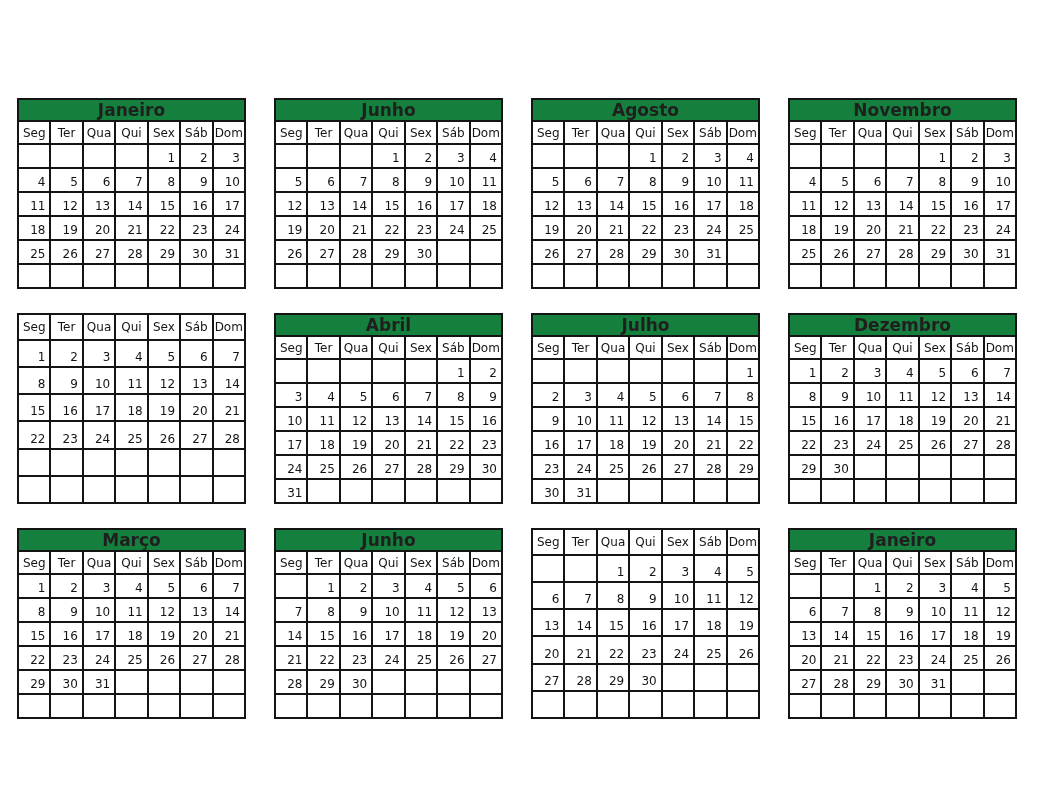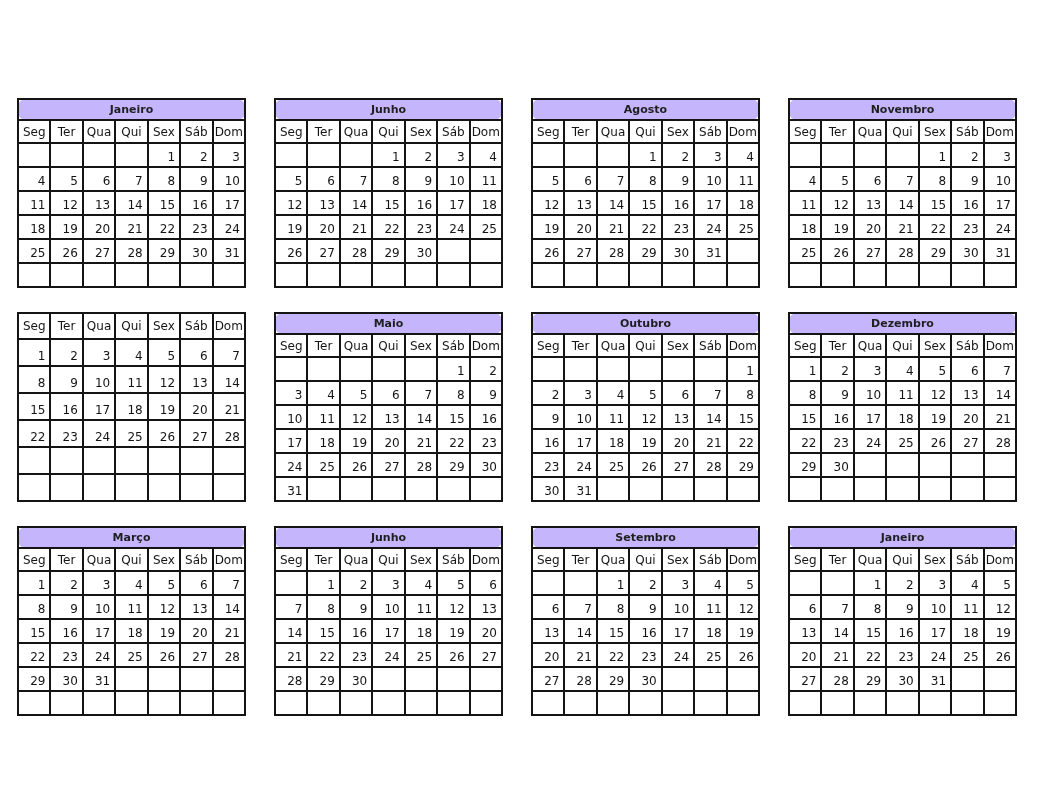--- a/index.html
+++ b/index.html
@@ -29,27 +29,26 @@
     width: 229px;
     background: #ffffff;
   }
   .month th, .month td {
     border: 2px solid #141414;
     padding: 0;
     overflow: hidden;
   }
   th.title {
     height: 19px;
-    background: #c4b5fd;
-    font-size: 11px;
+    background: #15803d;
+    font-size: 17px;
     font-weight: bold;
     color: #1f1f1f;
     text-align: center;
     vertical-align: middle;
-    border-radius: 8px;
   }
   th.dh {
     height: 21px;
     font-size: 12px;
     font-weight: normal;
     text-align: center;
     vertical-align: middle;
     background: #ffffff;
   }
   td.dc {
@@ -414,21 +413,21 @@
           <td class="dc"></td>
           <td class="dc"></td>
           <td class="dc"></td>
         </tr>
       </tbody>
   </table>
 
   <table class="month">
     <tbody>
       <tr>
-        <th class="title" colspan="7">Maio</th>
+        <th class="title" colspan="7">Abril</th>
       </tr>
       <tr class="dh-row">
           <th class="dh">Seg</th>
           <th class="dh">Ter</th>
           <th class="dh">Qua</th>
           <th class="dh">Qui</th>
           <th class="dh">Sex</th>
           <th class="dh">Sáb</th>
           <th class="dh">Dom</th>
         </tr>
@@ -485,21 +484,21 @@
           <td class="dc"></td>
           <td class="dc"></td>
           <td class="dc"></td>
         </tr>
       </tbody>
   </table>
 
   <table class="month">
     <tbody>
       <tr>
-        <th class="title" colspan="7">Outubro</th>
+        <th class="title" colspan="7">Julho</th>
       </tr>
       <tr class="dh-row">
           <th class="dh">Seg</th>
           <th class="dh">Ter</th>
           <th class="dh">Qua</th>
           <th class="dh">Qui</th>
           <th class="dh">Sex</th>
           <th class="dh">Sáb</th>
           <th class="dh">Dom</th>
         </tr>
@@ -768,23 +767,20 @@
           <td class="dc"></td>
           <td class="dc"></td>
           <td class="dc"></td>
           <td class="dc"></td>
         </tr>
       </tbody>
   </table>
 
   <table class="month">
     <tbody>
-      <tr>
-        <th class="title" colspan="7">Setembro</th>
-      </tr>
       <tr class="dh-row">
           <th class="dh">Seg</th>
           <th class="dh">Ter</th>
           <th class="dh">Qua</th>
           <th class="dh">Qui</th>
           <th class="dh">Sex</th>
           <th class="dh">Sáb</th>
           <th class="dh">Dom</th>
         </tr>
     <tr>

